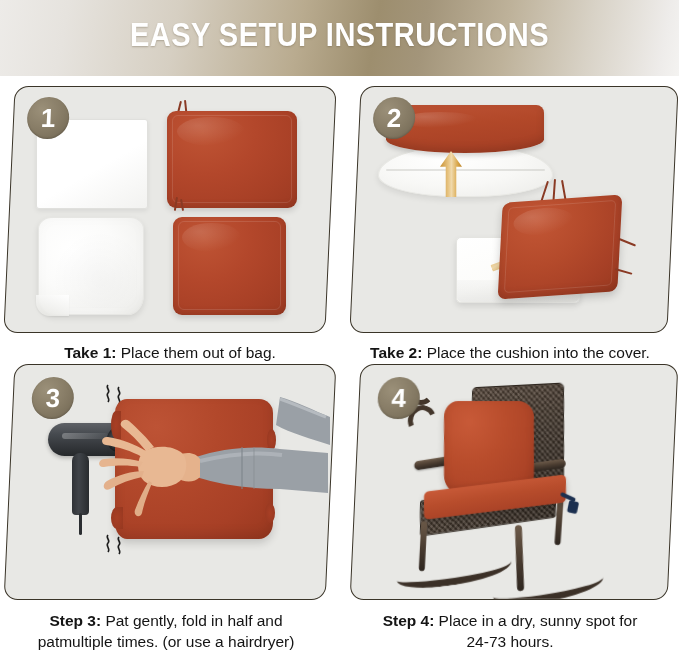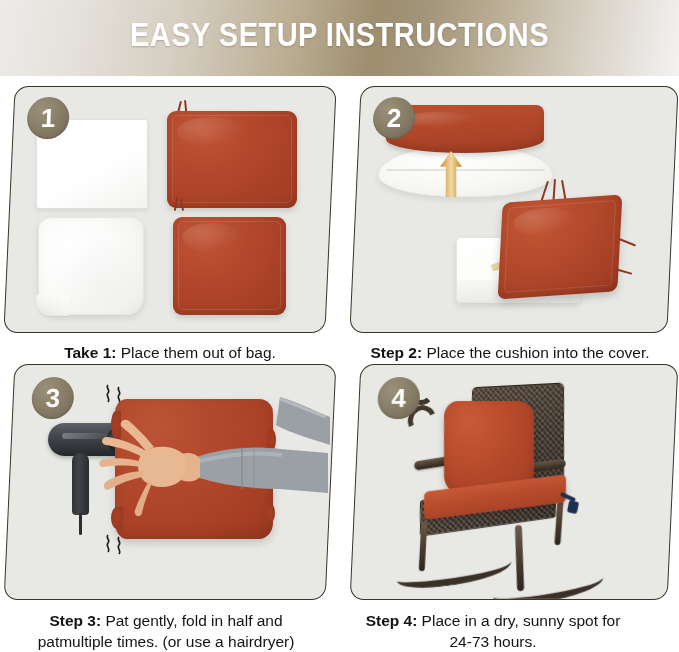--- a/index.html
+++ b/index.html
@@ -74,21 +74,21 @@
   .caption{
     position:absolute;
     font-size:15.5px; color:#141414;
     text-align:center; line-height:21px;
     font-family:"Liberation Sans", sans-serif;
   }
   .caption b{ font-weight:bold; }
   #cap1{ left:9px;  top:256px; width:322px; }
   #cap2{ left:345px; top:256px; width:330px; }
   #cap3{ left:2px;  top:246px; width:328px; }
-  #cap4{ left:328px; top:246px; width:330px; }
+  #cap4{ left:345px; top:246px; width:330px; }
 
   
   .flatcushion{
     position:absolute;
     background:linear-gradient(150deg,#ffffff 0%,#ffffff 55%,#f2f2f0 100%);
     border:1px solid #e0e0dd;
     border-radius:3px;
     box-shadow:0 2px 5px rgba(0,0,0,0.07);
   }
   #p1-white-flat{ left:26px; top:32px; width:112px; height:90px; }
@@ -423,21 +423,21 @@
         <div class="tie" id="tie2e"></div>
 
       </div>
       <div class="badge">2</div>
     </div>
 
     <div class="caption" id="cap1">
       <b>Take 1:</b><span> Place them out of bag.</span>
     </div>
     <div class="caption" id="cap2">
-      <b>Step 2:</b><span> Place the cushion into the cover.</span>
+      <b>Take 2:</b><span> Place the cushion into the cover.</span>
     </div>
   </div>
 
   <div class="row" id="row2">
 
     <div class="panel p-left">
       <div class="inner">
 
         <div id="dryer">
           <div id="dryer-barrel">

